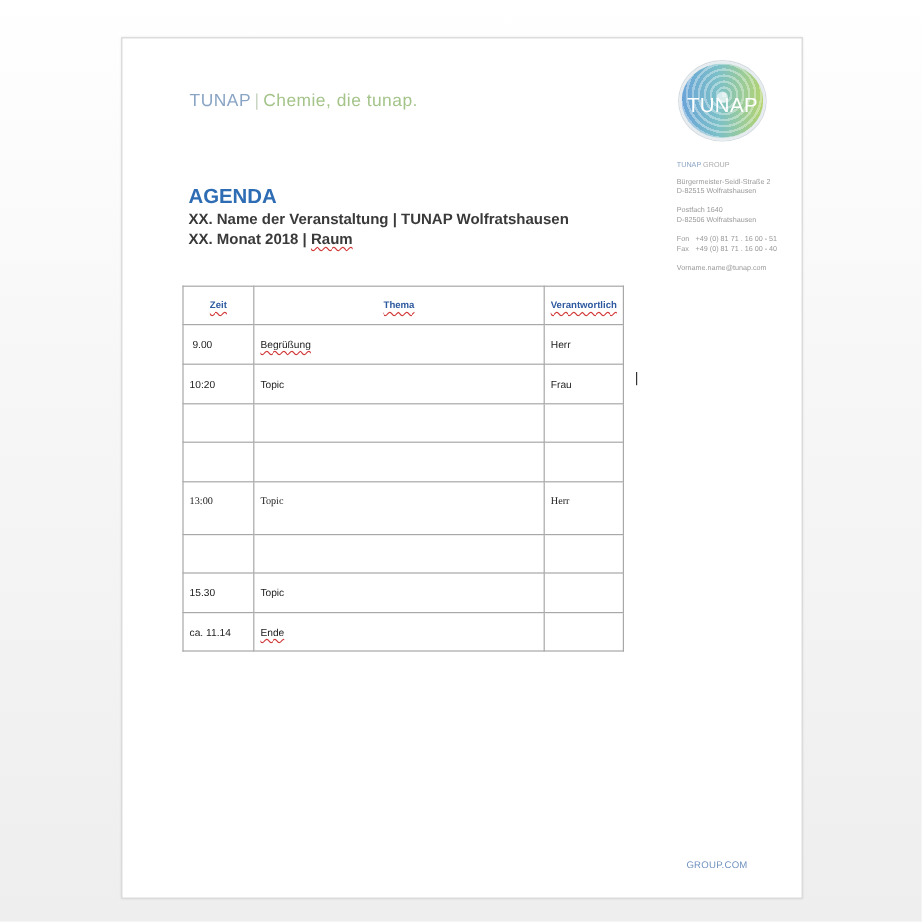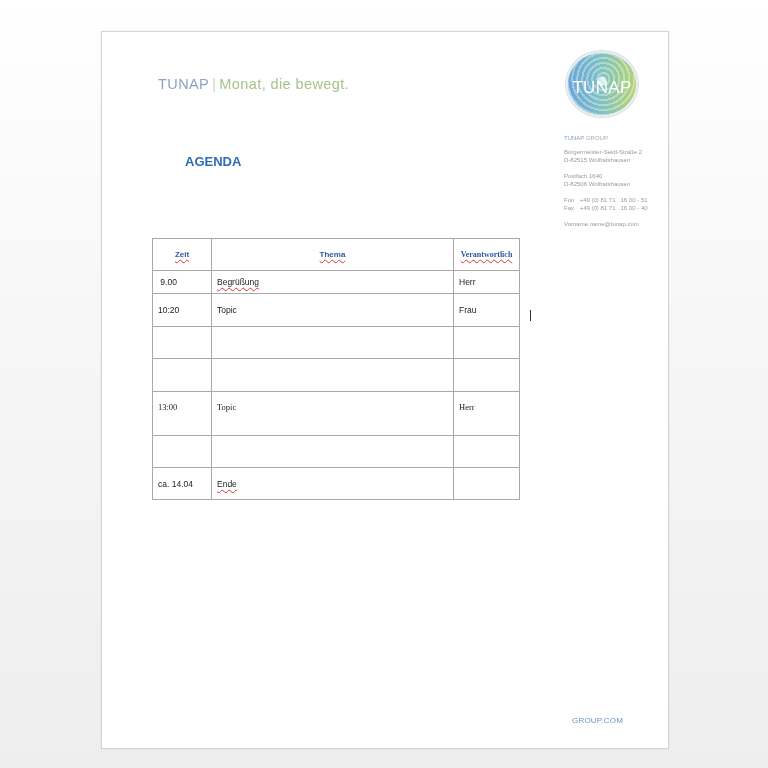--- a/index.html
+++ b/index.html
@@ -35,53 +35,53 @@
   }
   .contact {
     position:absolute; left:462px; top:102px; font-size:6px; color:#9a9a9a; line-height:8px;
   }
   .contact .group { color:#8aa4c4; margin-bottom:6px; }
   .contact .group .light { color:#a9a9a9; }
   .contact .block { margin-bottom:8px; white-space:nowrap; }
   .contact .row { white-space:nowrap; }
   .contact .row .lbl { display:inline-block; width:14px; }
   .title {
-    position:absolute; left:55px; top:122px; font-size:13px; font-weight:bold; color:#2e6db4;margin-left:28px;
+    position:absolute; left:55px; top:122px; font-size:17px; font-weight:bold; color:#2e6db4;
   }
   .subtitle {
     position:absolute; left:55px; top:143px; font-size:12.5px; font-weight:bold; color:#3a3a3a; line-height:16px;
   }
   .squiggle { text-decoration: underline wavy #d23a3a; text-decoration-thickness:1px; text-underline-offset:2px; }
   table.agenda {
     position:absolute; left:50px; top:206px; border-collapse:collapse;
     font-size:8.5px; color:#222;
   }
   table.agenda td, table.agenda th {
     border:1px solid #a8a8a8; padding:0 5px; vertical-align:middle;
   }
   table.agenda th { font-weight:bold; color:#2e5aa0; font-size:8px; height:31px; }
   table.agenda th.c1 { width:48px; }
   table.agenda th.c2 { width:231px; }
-  table.agenda th.c3 { width:59px; padding:0 3px;font-family:Liberation Serif, serif; }
+  table.agenda th.c3 { width:59px; padding:0 3px; }
   table.agenda td.time { white-space:nowrap; }
   table.agenda tr.tall td { vertical-align:top; padding-top:10px;font-family:Liberation Serif, serif; }
   .cursor {
     position:absolute; left:428px; top:278px; width:1px; height:11px; background:#333;
   }
   .footer-url {
     position:absolute; left:470px; top:684px; font-size:8px; color:#6f92bf; letter-spacing:0.2px;
   }
 </style>
 </head>
 <body>
 
 <div class="page">
 
   <div class="slogan">
-    <span class="brand">TUNAP</span><span class="sep">|</span><span class="claim">Monat, die bewegt.</span>
+    <span class="brand">TUNAP</span><span class="sep">|</span><span class="claim">Chemie, die tunap.</span>
   </div>
 
   <div class="logo">
     <div class="logo-text">TUNAP</div>
   </div>
 
   <div class="contact">
     <div class="group">
       <span>TUNAP</span>
       <span class="light">GROUP</span>
@@ -101,29 +101,33 @@
       </div>
       <div class="row">
         <span class="lbl">Fax</span>
         <span>+49 (0) 81 71 . 16 00 - 40</span>
       </div>
     </div>
     <div>Vorname.name@tunap.com</div>
   </div>
 
   <div class="title">AGENDA</div>
+  <div class="subtitle">
+    <div>XX. Name der Veranstaltung | TUNAP Wolfratshausen</div>
+    <div><span>XX. Monat 2018 | </span><span class="squiggle">Raum</span></div>
+  </div>
 
   <table class="agenda">
     <tbody>
         <tr>
       <th class="c1"><span class="squiggle">Zeit</span></th>
       <th class="c2"><span class="squiggle">Thema</span></th>
       <th class="c3"><span class="squiggle">Verantwortlich</span></th>
     </tr>
-    <tr style="height:23px">
+    <tr style="height:33px">
       <td class="time" style="white-space:pre"> 9.00</td>
       <td><span class="squiggle">Begrüßung</span></td>
       <td>Herr</td>
     </tr>
     <tr style="height:33px">
       <td class="time">10:20</td>
       <td>Topic</td>
       <td>Frau</td>
     </tr>
     <tr style="height:32px">
@@ -139,22 +143,27 @@
     <tr class="tall" style="height:44px">
       <td class="time">13:00</td>
       <td>Topic</td>
       <td>Herr</td>
     </tr>
     <tr style="height:32px">
       <td class="time"></td>
       <td></td>
       <td></td>
     </tr>
+    <tr style="height:33px">
+      <td class="time">15.30</td>
+      <td>Topic</td>
+      <td></td>
+    </tr>
     <tr style="height:32px">
-      <td class="time">ca. 14.04</td>
+      <td class="time">ca. 11.14</td>
       <td><span class="squiggle">Ende</span></td>
       <td></td>
     </tr>
   </tbody>
     </table>
 
   <div class="cursor"></div>
 
   <div class="footer-url">GROUP.COM</div>
 </div>

